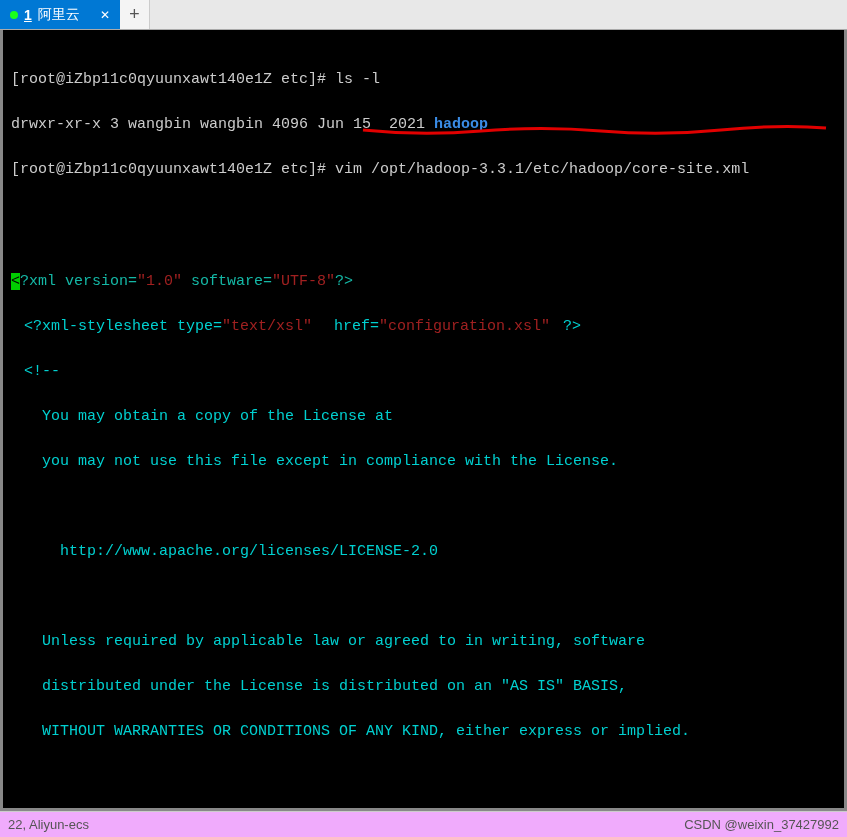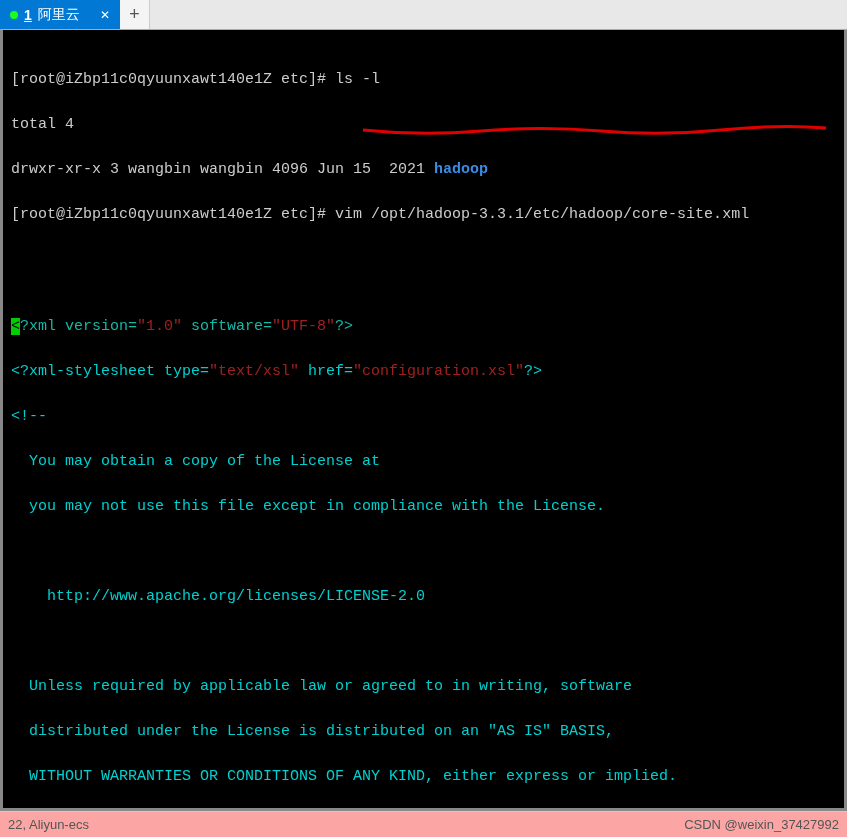--- a/index.html
+++ b/index.html
@@ -68,25 +68,25 @@
       overflow: hidden;
       border: 3px solid #888;
       border-top: none;
       position: relative;
     }
     .line { display: block; }
     .w { color: #cccccc; }
     .dir { color: #3a8ce6; font-weight: bold; }
     .green { color: #14b8a6; }
     .green-bg { background: #00ce00; color: #000; }
-    .cyan { color: #00d0d0; }
+    .cyan { color: #00d0d0; margin-left: 13px; }
     .darkred { color: #a02020; }
     .status-bar {
       height: 26px;
-      background: #fca5a5;
+      background: #f0abfc;
       color: #555;
       display: flex;
       align-items: center;
       justify-content: space-between;
       padding: 0 8px;
       font-family: "Microsoft YaHei", sans-serif;
       font-size: 13px;
       border-top: 1px solid #ccc;
     }
     .underline-svg {
@@ -102,21 +102,20 @@
     <span class="tab-dot"></span>
     <span class="tab-num">1</span>
     <span>阿里云</span>
     <span class="tab-close">✕</span>
   </div>
   <div class="tab-new">+</div>
 </div>
 
 <div class="terminal">
 <span class="line"><span class="w">[root@iZbp11c0qyuunxawt140e1Z etc]# </span><span class="w">ls -l</span></span>
-<span class="line w">total 4</span>
 <span class="line"><span class="w">drwxr-xr-x 3 wangbin wangbin 4096 Jun 15  2021 </span><span class="dir">hadoop</span></span>
 <span class="line"><span class="w">[root@iZbp11c0qyuunxawt140e1Z etc]# </span><span class="w">vim /opt/hadoop-3.3.1/etc/hadoop/core-site.xml</span></span>
 <svg class="underline-svg" style="left:358px; top:94px;" width="470" height="14">
       <path d="M2 6 Q 60 12 120 7 T 240 7 T 360 6 T 465 4" stroke="#e10000" stroke-width="3" fill="none"></path>
     </svg>
 <span class="line"> </span>
 <span class="line"><span class="green-bg">&lt;</span><span class="green">?xml version=</span><span class="darkred">"1.0"</span><span class="green"> software=</span><span class="darkred">"UTF-8"</span><span class="green">?&gt;</span></span>
 <span class="line"><span class="cyan">&lt;?xml-stylesheet type=</span><span class="darkred">"text/xsl"</span><span class="cyan"> href=</span><span class="darkred">"configuration.xsl"</span><span class="cyan">?&gt;</span></span>
 <span class="line cyan">&lt;!--</span>
 <span class="line cyan">  You may obtain a copy of the License at</span>

